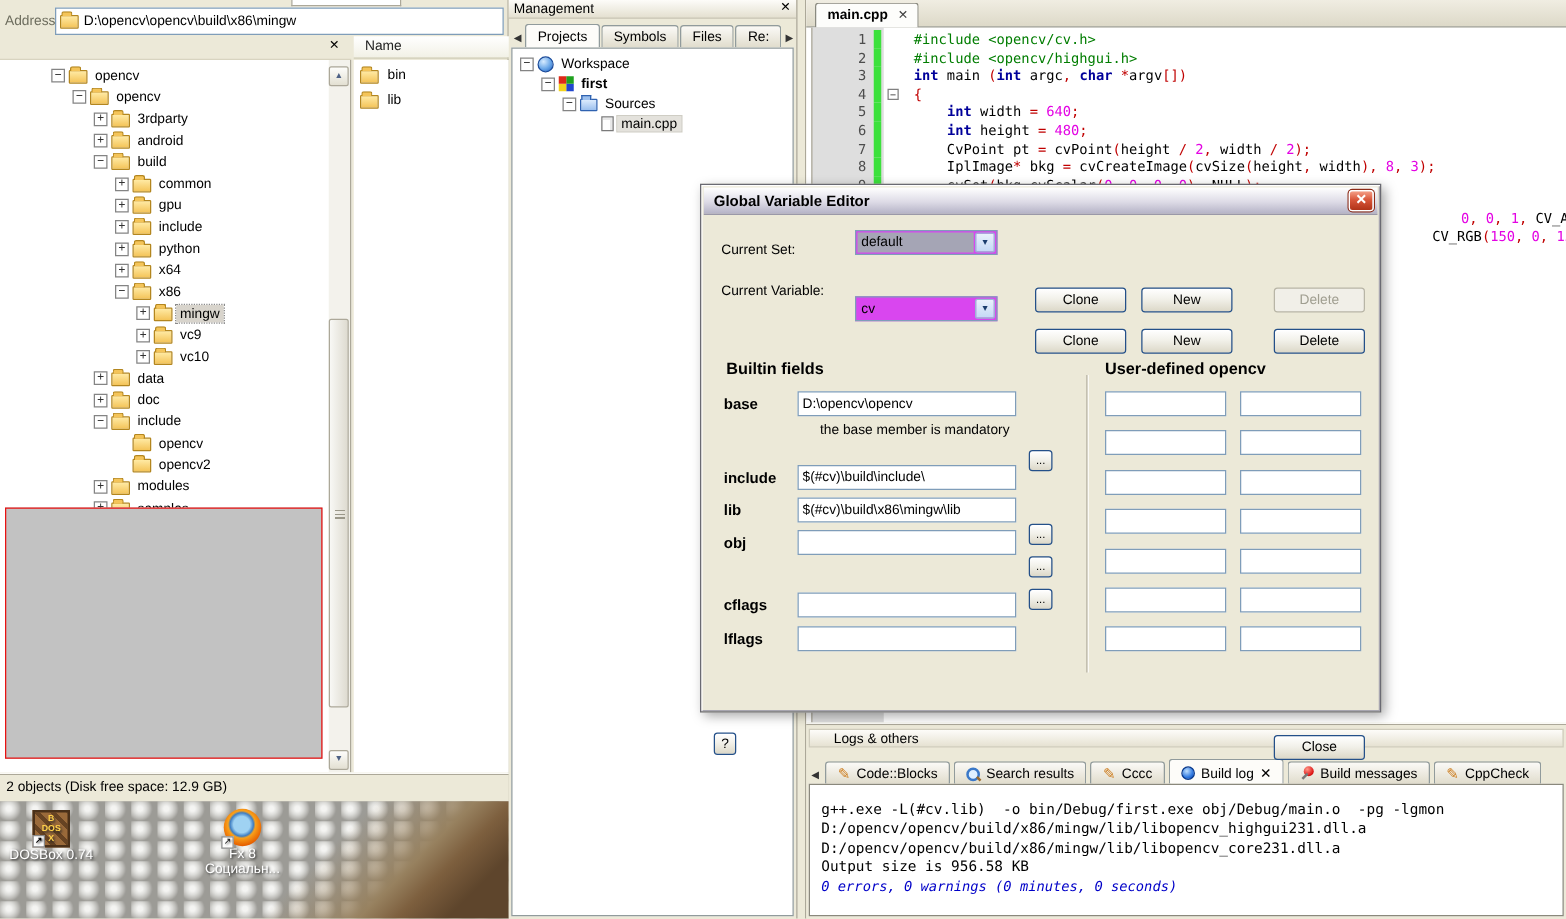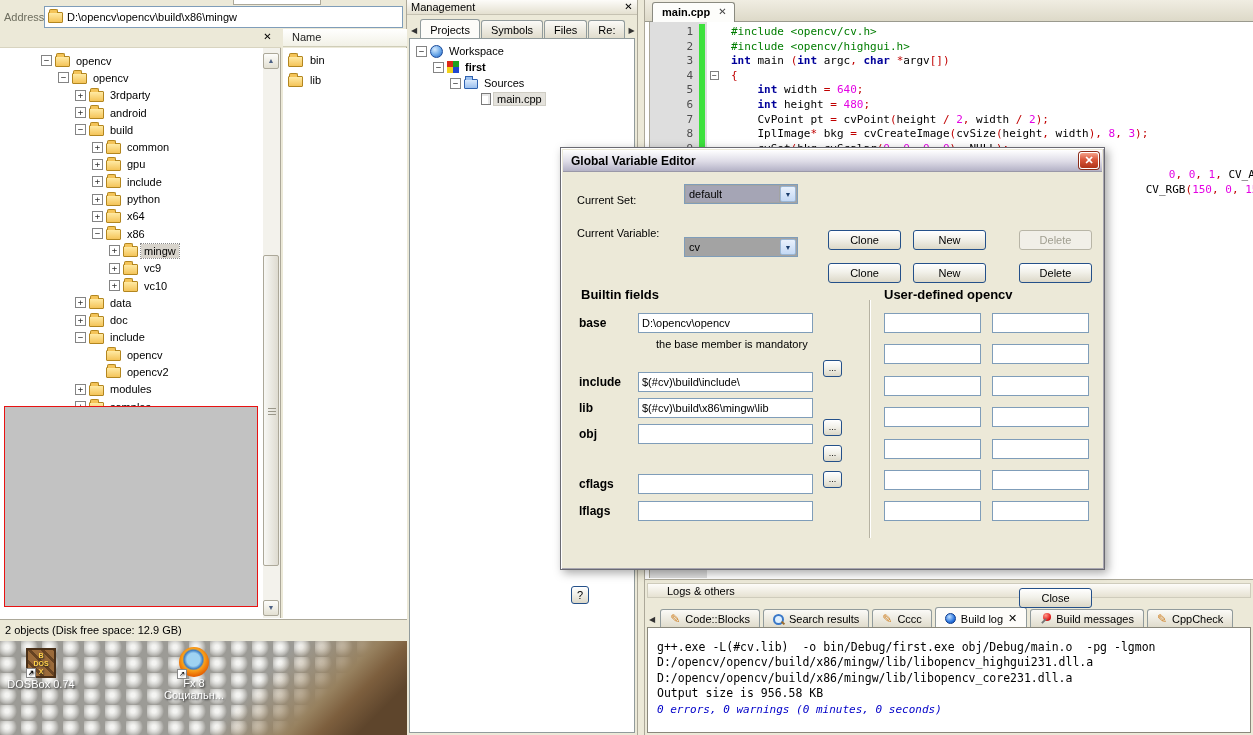--- a/index.html
+++ b/index.html
@@ -8,21 +8,21 @@
   .abs { position:absolute; }
   #screen { position:relative; width:1253px; height:735px; background:#ece9d8; overflow:hidden; }
 
   
   .btn { display:inline-block; text-align:center; font-size:11px; line-height:18px;
          border:1px solid #245089; border-radius:3px; color:#000;
          background:linear-gradient(#ffffff,#f2f1ea 45%,#dcd8c8);
          box-shadow:inset 0 1px 0 #fff; cursor:default;margin-top:46px; }
   .btn.disabled { color:#a09e90; border-color:#b8b5a6; background:#f1efe8; box-shadow:none; }
   .txt { border:1px solid #7f9db9; background:#fff; font-size:11px; font-family:"Liberation Sans",sans-serif; padding:2px 3px; }
-  .combo { background:#a3a3a3; border:1px solid #7f9db9; position:relative; }
+  .combo { background:#d946ef; border:1px solid #7f9db9; position:relative; }
   .combo .val { position:absolute; left:1px; top:1px; right:18px; bottom:1px; padding:2px 3px; font-size:11px; }
   .combo .val.hl { background:#a5a5b5; }
   .combo .drop { position:absolute; right:1px; top:1px; bottom:1px; width:16px; text-align:center;
                  background:linear-gradient(#e9f1fc,#c4d9f5); border:1px solid #9ab6d4; border-radius:2px;
                  color:#1a3d6d; font-size:7px; line-height:15px; }
   .xbtn { font-size:10px; line-height:12px; text-align:center; color:#000; }
 
   
   #explorer { left:0; top:0; width:407px; height:641px; background:#ece9d8; border-right:1px solid #aca899; }
   .addr-row { left:0; top:6px; width:407px; height:23px; }

